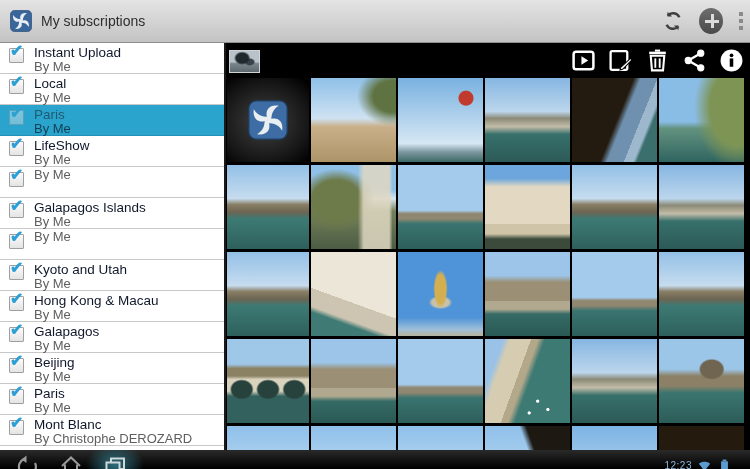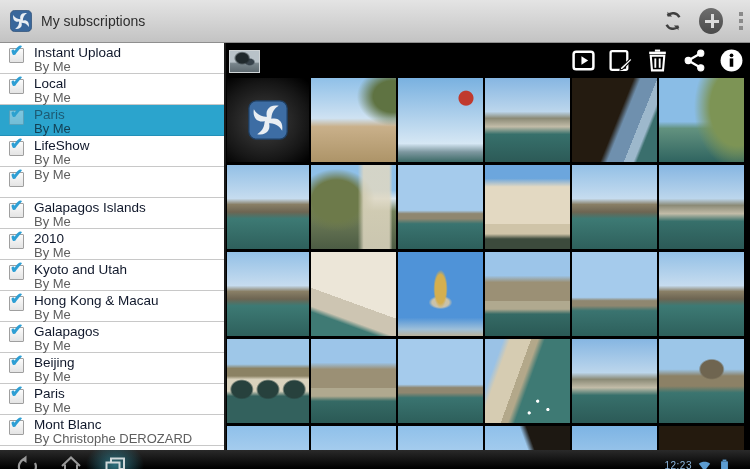--- a/index.html
+++ b/index.html
@@ -208,21 +208,20 @@
     <span class="cb">
           <span class="tick">✔</span>
         </span>
     <div class="sub-label">Galapagos Islands</div>
     <div class="sub-by">By Me</div>
   </div>
       <div class="sub-item">
     <span class="cb">
           <span class="tick">✔</span>
         </span>
-    <div class="sub-label">2010</div>
     <div class="sub-by">By Me</div>
   </div>
       <div class="sub-item">
     <span class="cb">
           <span class="tick">✔</span>
         </span>
     <div class="sub-label">Kyoto and Utah</div>
     <div class="sub-by">By Me</div>
   </div>
       <div class="sub-item">

